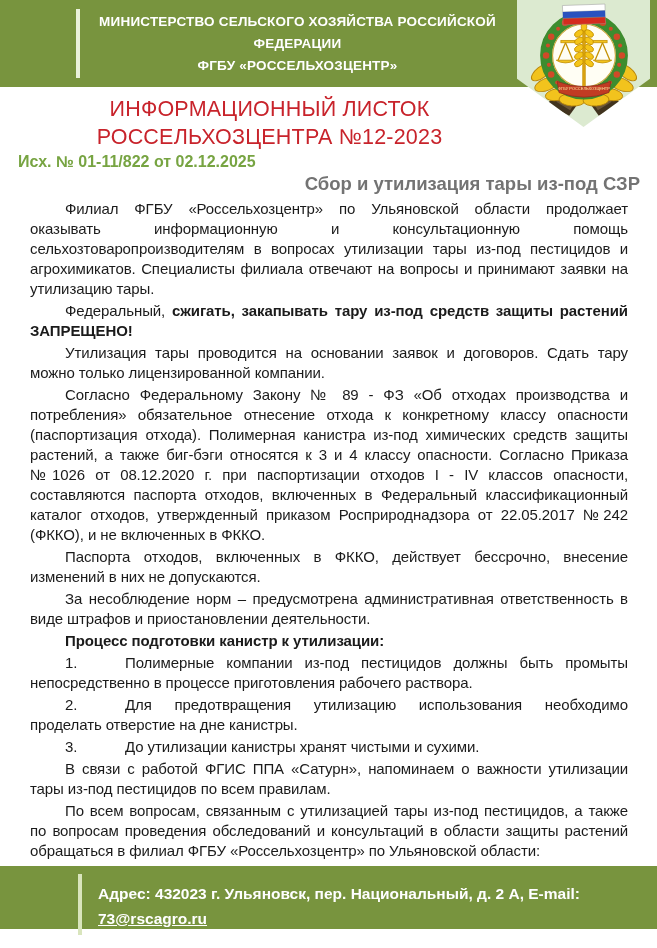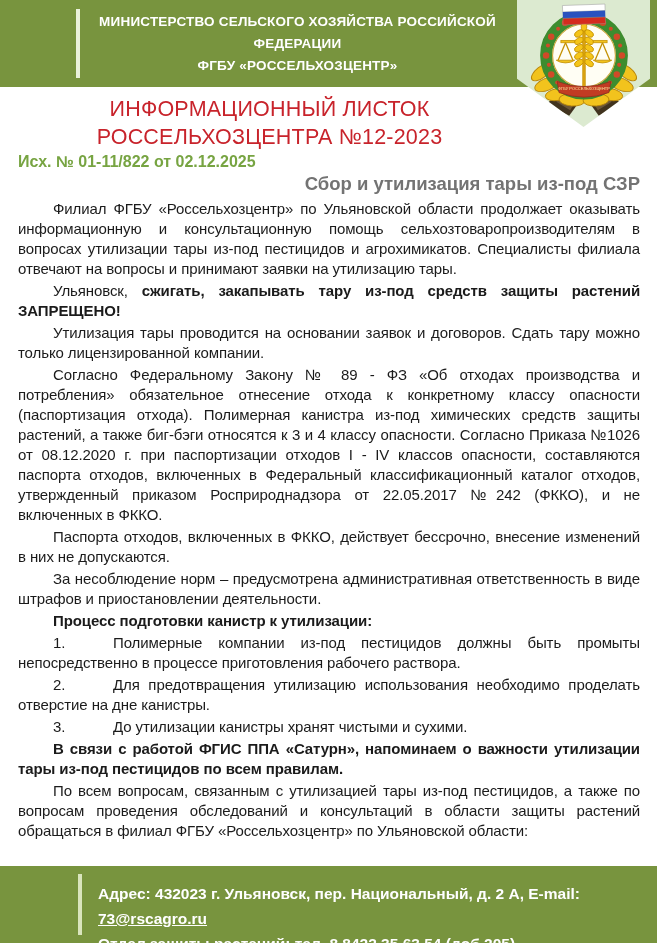--- a/index.html
+++ b/index.html
@@ -9,21 +9,21 @@
     font-family:"Liberation Sans", sans-serif;
   }
   .page {
     position:relative; width:657px; height:948px;
     background:#ffffff; overflow:hidden;
   }
 
   
   .band { position:absolute; left:0; right:0; background:#78943e; }
   .header-band { top:0; height:87px; }
-  .footer-band { top:866px; height:77px; }
+  .footer-band { top:866px; height:63px; }
 
   .accent-bar {
     position:absolute; width:4px; background:#e9f1da;
   }
   .header-accent { left:76px; top:9px; height:69px; }
   .footer-accent { left:78px; top:8px; height:61px; background:#d9e5bd; }
 
   .header-lines {
     position:absolute; left:84px; right:146px; top:0; height:100%;
     display:flex; flex-direction:column; justify-content:center;
@@ -54,24 +54,24 @@
     position:absolute; top:173px; right:17px;
     color:#737373; font-weight:bold; font-size:18.5px;
   }
 
   
   .body-text {
     position:absolute; top:199px; left:18px; right:17px;
     color:#1b1b1b; font-size:15px; line-height:20px;
     text-align:justify; letter-spacing:-0.1px;
   }
-  .body-text p { margin:0 0 2px; text-indent:35px; }
+  .body-text p { margin:0 12px 2px; text-indent:35px; }
   .process-heading { font-weight:bold; margin:5px 0 6px; text-indent:30px; }
   .step-num { display:inline-block; width:60px; text-indent:0; }
-  .saturn { font-weight:bold; }
+  .saturn { font-weight:normal; }
   b { font-weight:bold; }
 
   
   .footer-lines {
     position:absolute; left:98px; top:15px; right:10px;
     color:#ffffff; font-weight:bold; font-size:15.5px; line-height:25px;
   }
   .footer-email { color:#ffffff; text-decoration:underline; cursor:pointer; }
 </style>
 </head>
@@ -178,21 +178,21 @@
   <div class="title-block">
     <div>ИНФОРМАЦИОННЫЙ ЛИСТОК</div>
     <div>РОССЕЛЬХОЗЦЕНТРА №12-2023</div>
   </div>
 
   <div class="ref-line">Исх. № 01-11/822 от 02.12.2025</div>
   <div class="subtitle">Сбор и утилизация тары из-под СЗР</div>
 
   <main class="body-text">
     <p>Филиал ФГБУ «Россельхозцентр» по Ульяновской области продолжает оказывать информационную и консультационную помощь сельхозтоваропроизводителям в вопросах утилизации тары из-под пестицидов и агрохимикатов. Специалисты филиала отвечают на вопросы и принимают заявки на утилизацию тары.</p>
-    <p><span>Ульяновск, </span><b>сжигать, закапывать тару из-под средств защиты растений ЗАПРЕЩЕНО!</b></p>
+    <p><span>Федеральный, </span><b>сжигать, закапывать тару из-под средств защиты растений ЗАПРЕЩЕНО!</b></p>
     <p>Утилизация тары проводится на основании заявок и договоров. Сдать тару можно только лицензированной компании.</p>
     <p>Согласно Федеральному Закону № 89 - ФЗ «Об отходах производства и потребления» обязательное отнесение отхода к конкретному классу опасности (паспортизация отхода). Полимерная канистра из-под химических средств защиты растений, а также биг-бэги относятся к 3 и 4 классу опасности. Согласно Приказа №1026 от 08.12.2020 г. при паспортизации отходов I - IV классов опасности, составляются паспорта отходов, включенных в Федеральный классификационный каталог отходов, утвержденный приказом Росприроднадзора от 22.05.2017 №242 (ФККО), и не включенных в ФККО.</p>
     <p>Паспорта отходов, включенных в ФККО, действует бессрочно, внесение изменений в них не допускаются.</p>
     <p>За несоблюдение норм – предусмотрена административная ответственность в виде штрафов и приостановлении деятельности.</p>
     <p class="process-heading">Процесс подготовки канистр к утилизации:</p>
     <p><span class="step-num">1.</span><span>Полимерные компании из-под пестицидов должны быть промыты непосредственно в процессе приготовления рабочего раствора.</span></p>
     <p><span class="step-num">2.</span><span>Для предотвращения утилизацию использования необходимо проделать отверстие на дне канистры.</span></p>
     <p><span class="step-num">3.</span><span>До утилизации канистры хранят чистыми и сухими.</span></p>
     <p class="saturn">В связи с работой ФГИС ППА «Сатурн», напоминаем о важности утилизации тары из-под пестицидов по всем правилам.</p>
     <p>По всем вопросам, связанным с утилизацией тары из-под пестицидов, а также по вопросам проведения обследований и консультаций в области защиты растений обращаться в филиал ФГБУ «Россельхозцентр» по Ульяновской области:</p>

